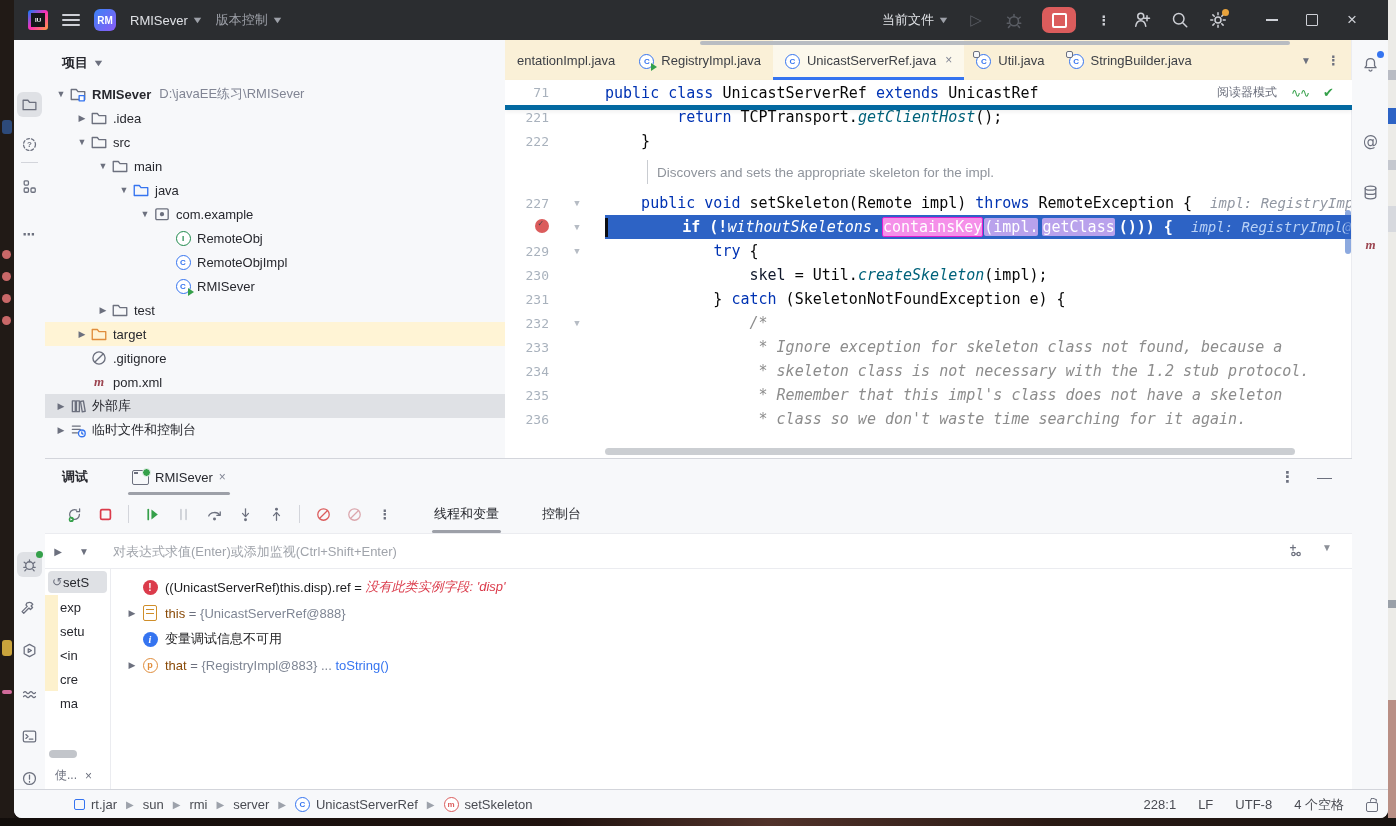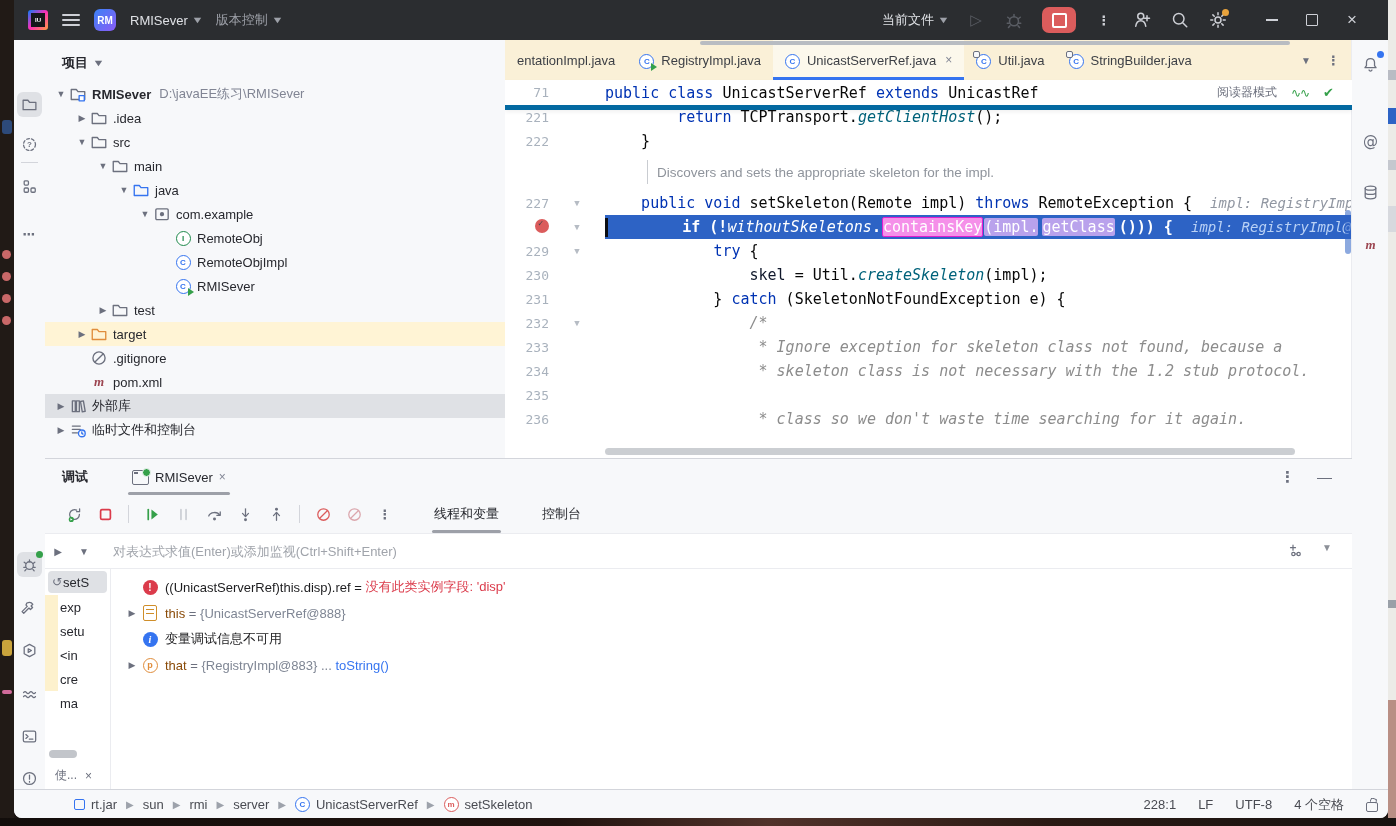--- a/index.html
+++ b/index.html
@@ -531,21 +531,21 @@
             <span class="doctext">Discovers and sets the appropriate skeleton for the impl.</span>
           </div>
           <div class="crow"><span class="gut">227</span><span class="gchev">▼</span><span class="ltext"><span class="s-kw">    public void </span><span class="s-pl">setSkeleton(Remote impl) </span><span class="s-kw">throws </span><span class="s-pl">RemoteException {  </span><span class="s-hint">impl: RegistryImpl@883</span></span></div>
           <div class="crow exec"><span class="gut"><span class="bp"></span></span><span class="gchev">▼</span><span class="ltext"><span class="caret"></span><span class="s-wh">        if (!</span><span class="s-whi">withoutSkeletons</span><span class="s-wh">.</span><span class="s-pink">containsKey</span><span class="s-lav">(impl.</span><span class="s-lav">getClass</span><span class="s-wh">())) {  </span><span class="s-hintb">impl: RegistryImpl@883</span></span></div>
           <div class="crow"><span class="gut">229</span><span class="gchev">▼</span><span class="ltext"><span class="s-pl">            </span><span class="s-kw">try</span><span class="s-pl"> {</span></span></div>
           <div class="crow"><span class="gut">230</span><span class="gchev"></span><span class="ltext"><span class="s-pl">                </span><span class="s-fld">skel</span><span class="s-pl"> = Util.</span><span class="s-call">createSkeleton</span><span class="s-pl">(impl);</span></span></div>
           <div class="crow"><span class="gut">231</span><span class="gchev"></span><span class="ltext"><span class="s-pl">            } </span><span class="s-kw">catch</span><span class="s-pl"> (SkeletonNotFoundException e) {</span></span></div>
           <div class="crow"><span class="gut">232</span><span class="gchev">▼</span><span class="ltext"><span class="s-cmt">                /*</span></span></div>
           <div class="crow"><span class="gut">233</span><span class="gchev"></span><span class="ltext"><span class="s-cmt">                 * Ignore exception for skeleton class not found, because a</span></span></div>
           <div class="crow"><span class="gut">234</span><span class="gchev"></span><span class="ltext"><span class="s-cmt">                 * skeleton class is not necessary with the 1.2 stub protocol.</span></span></div>
-          <div class="crow"><span class="gut">235</span><span class="gchev"></span></div>
+          <div class="crow"><span class="gut">235</span><span class="gchev"></span><span class="ltext"><span class="s-cmt">                 * Remember that this impl's class does not have a skeleton</span></span></div>
           <div class="crow"><span class="gut">236</span><span class="gchev"></span><span class="ltext"><span class="s-cmt">                 * class so we don't waste time searching for it again.</span></span></div>
         </div>
       <div id="hscroll"></div>
       <div id="vscroll"></div>
     </div>
 
     <div id="rightstripe">
         <div class="stripe-btn" style="top: 12px;">
           <svg class="ic" viewBox="0 0 16 16">
             <path d="M8 2.4c-2.4 0-3.8 1.8-3.8 3.8v2.9L2.8 11h10.4l-1.4-1.9V6.2c0-2-1.4-3.8-3.8-3.8zM6.6 13.2a1.5 1.5 0 0 0 2.8 0"></path>
@@ -700,21 +700,21 @@
             <span>×</span>
           </div>
         </div>
         <div id="vars">
             <div class="vrow">
               <span class="vchev"></span>
               <span class="vicon">
                 <span class="errico">!</span>
               </span>
               <span class="v-expr" style="white-space: pre;">((UnicastServerRef)this.disp).ref = </span>
-              <span class="v-error" style="white-space: pre;">没有此类实例字段: 'disp'</span>
+              <span class="v-error" style="white-space: pre; font-style: italic;">没有此类实例字段: 'disp'</span>
             </div>
             <div class="vrow">
               <span class="vchev">▶</span>
               <span class="vicon">
                 <span class="thisico"></span>
               </span>
               <span class="v-name" style="white-space: pre;">this</span>
               <span class="v-eq" style="white-space: pre;"> = </span>
               <span class="v-val" style="white-space: pre;">{UnicastServerRef@888}</span>
             </div>

